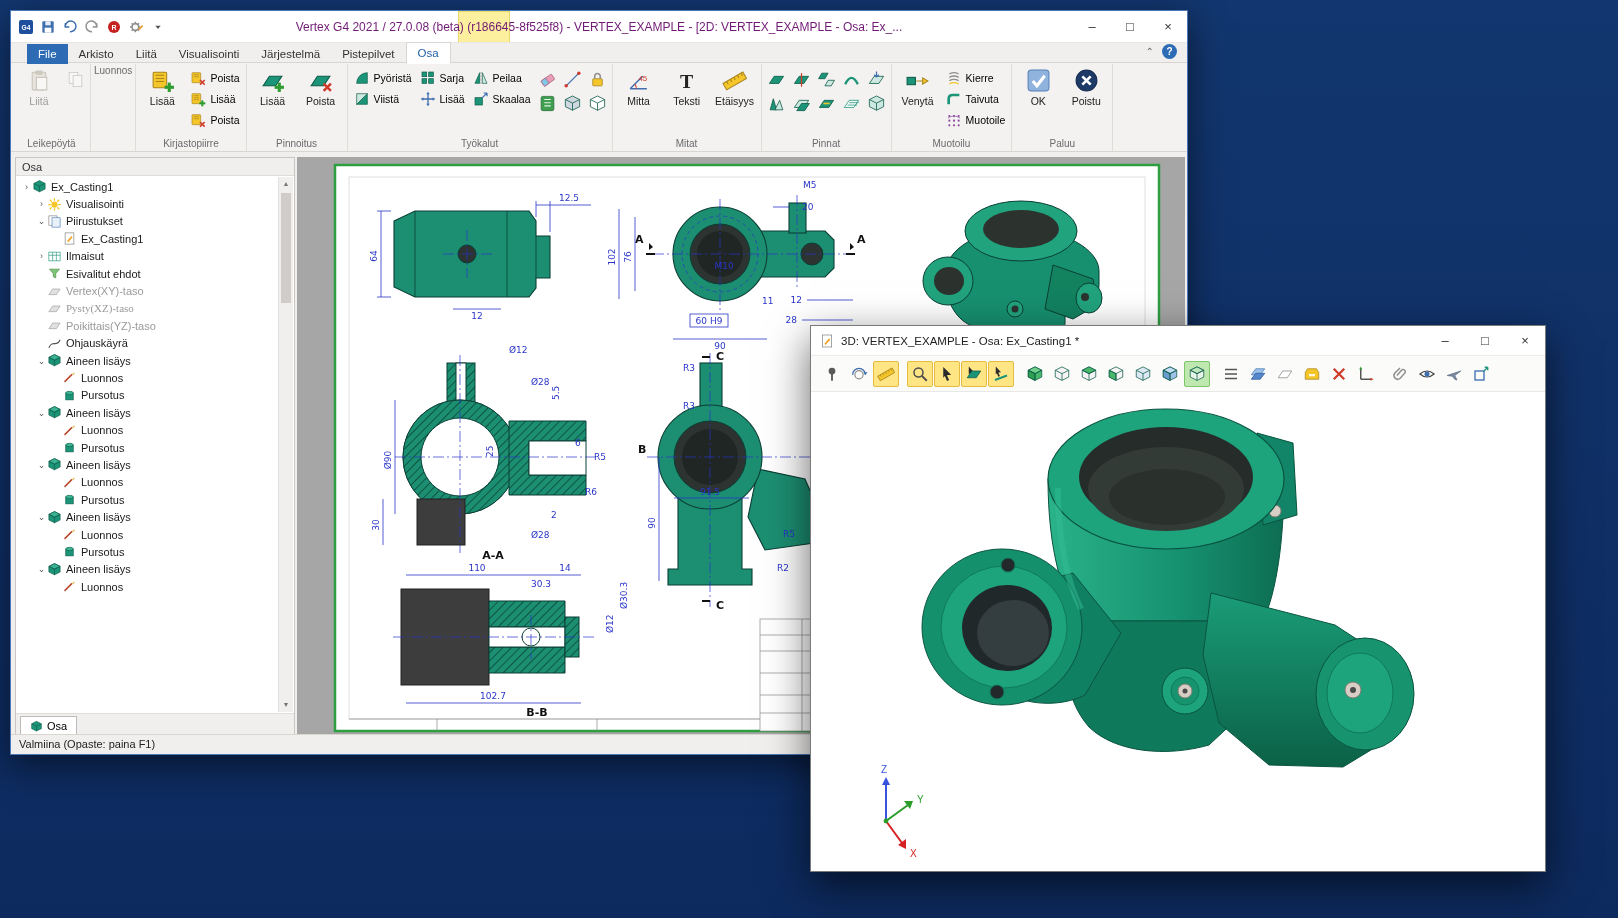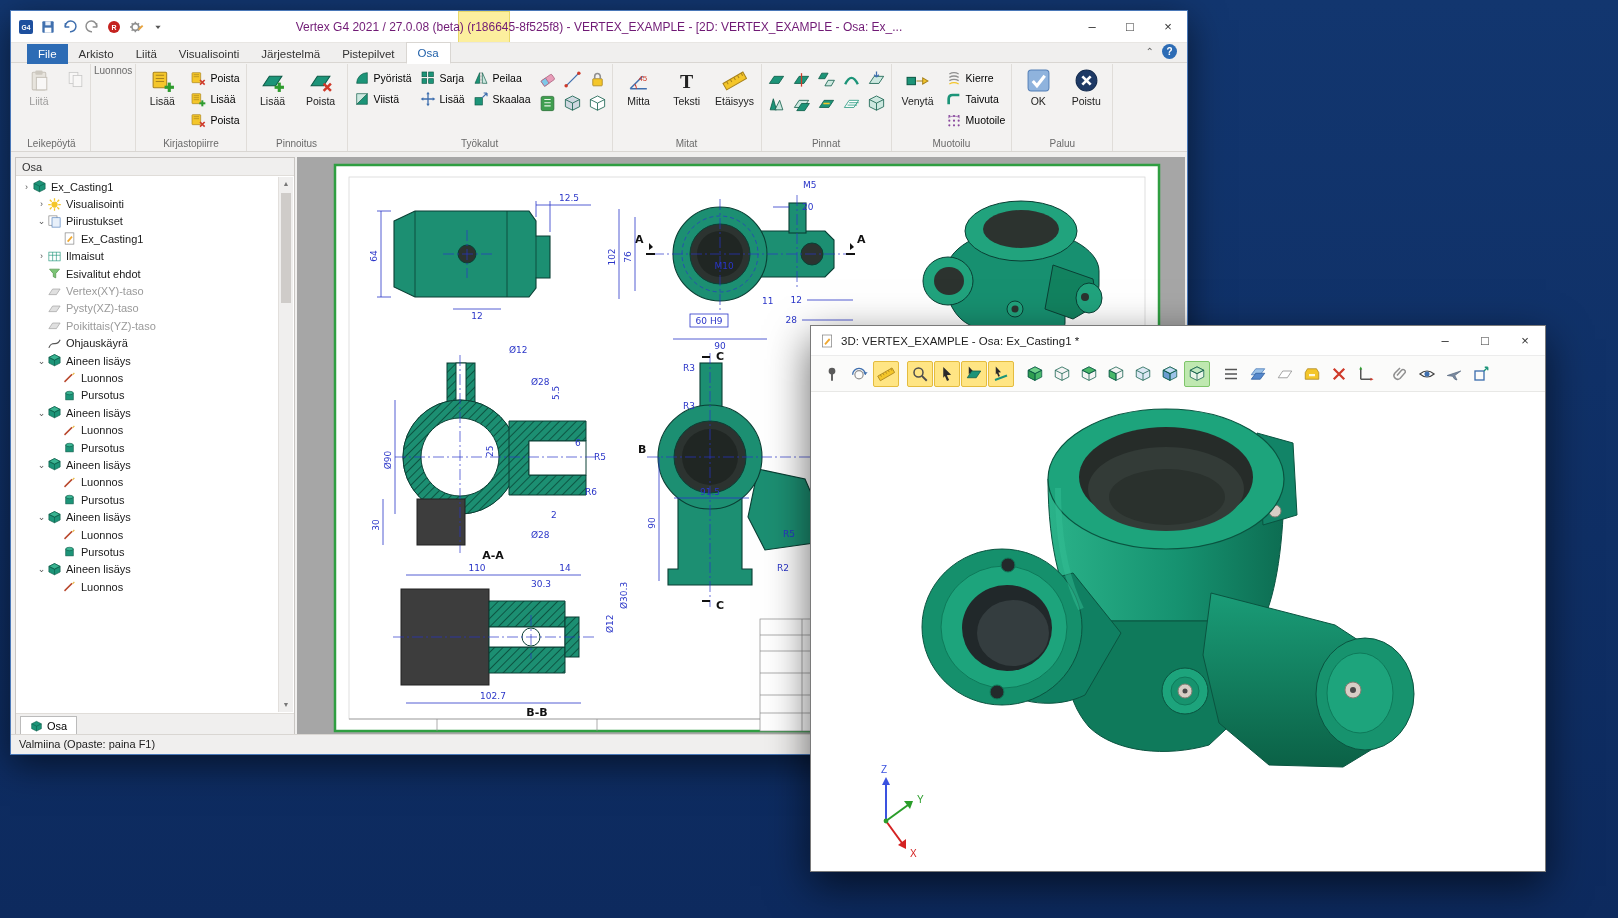--- a/index.html
+++ b/index.html
@@ -653,21 +653,21 @@
           </div>
           <div class="trow muted" style="padding-left: 18px;">
             <span class="arr"></span>
             <span class="ticon">
               <svg viewBox="0 0 24 24">
                 <path d="M3 17 L9 8 L21 8 L15 17 Z" fill="#e0e0e0" stroke="#9a9a9a"></path>
               </svg>
             </span>
             <span class="tlabel">Vertex(XY)-taso</span>
           </div>
-          <div class="trow muted" style="padding-left: 18px;">
+          <div class="trow muted" style="padding-left: 18px; font-family: Liberation Serif, serif;">
             <span class="arr"></span>
             <span class="ticon">
               <svg viewBox="0 0 24 24">
                 <path d="M3 17 L9 8 L21 8 L15 17 Z" fill="#e0e0e0" stroke="#9a9a9a"></path>
               </svg>
             </span>
             <span class="tlabel">Pysty(XZ)-taso</span>
           </div>
           <div class="trow muted" style="padding-left: 18px;">
             <span class="arr"></span>

